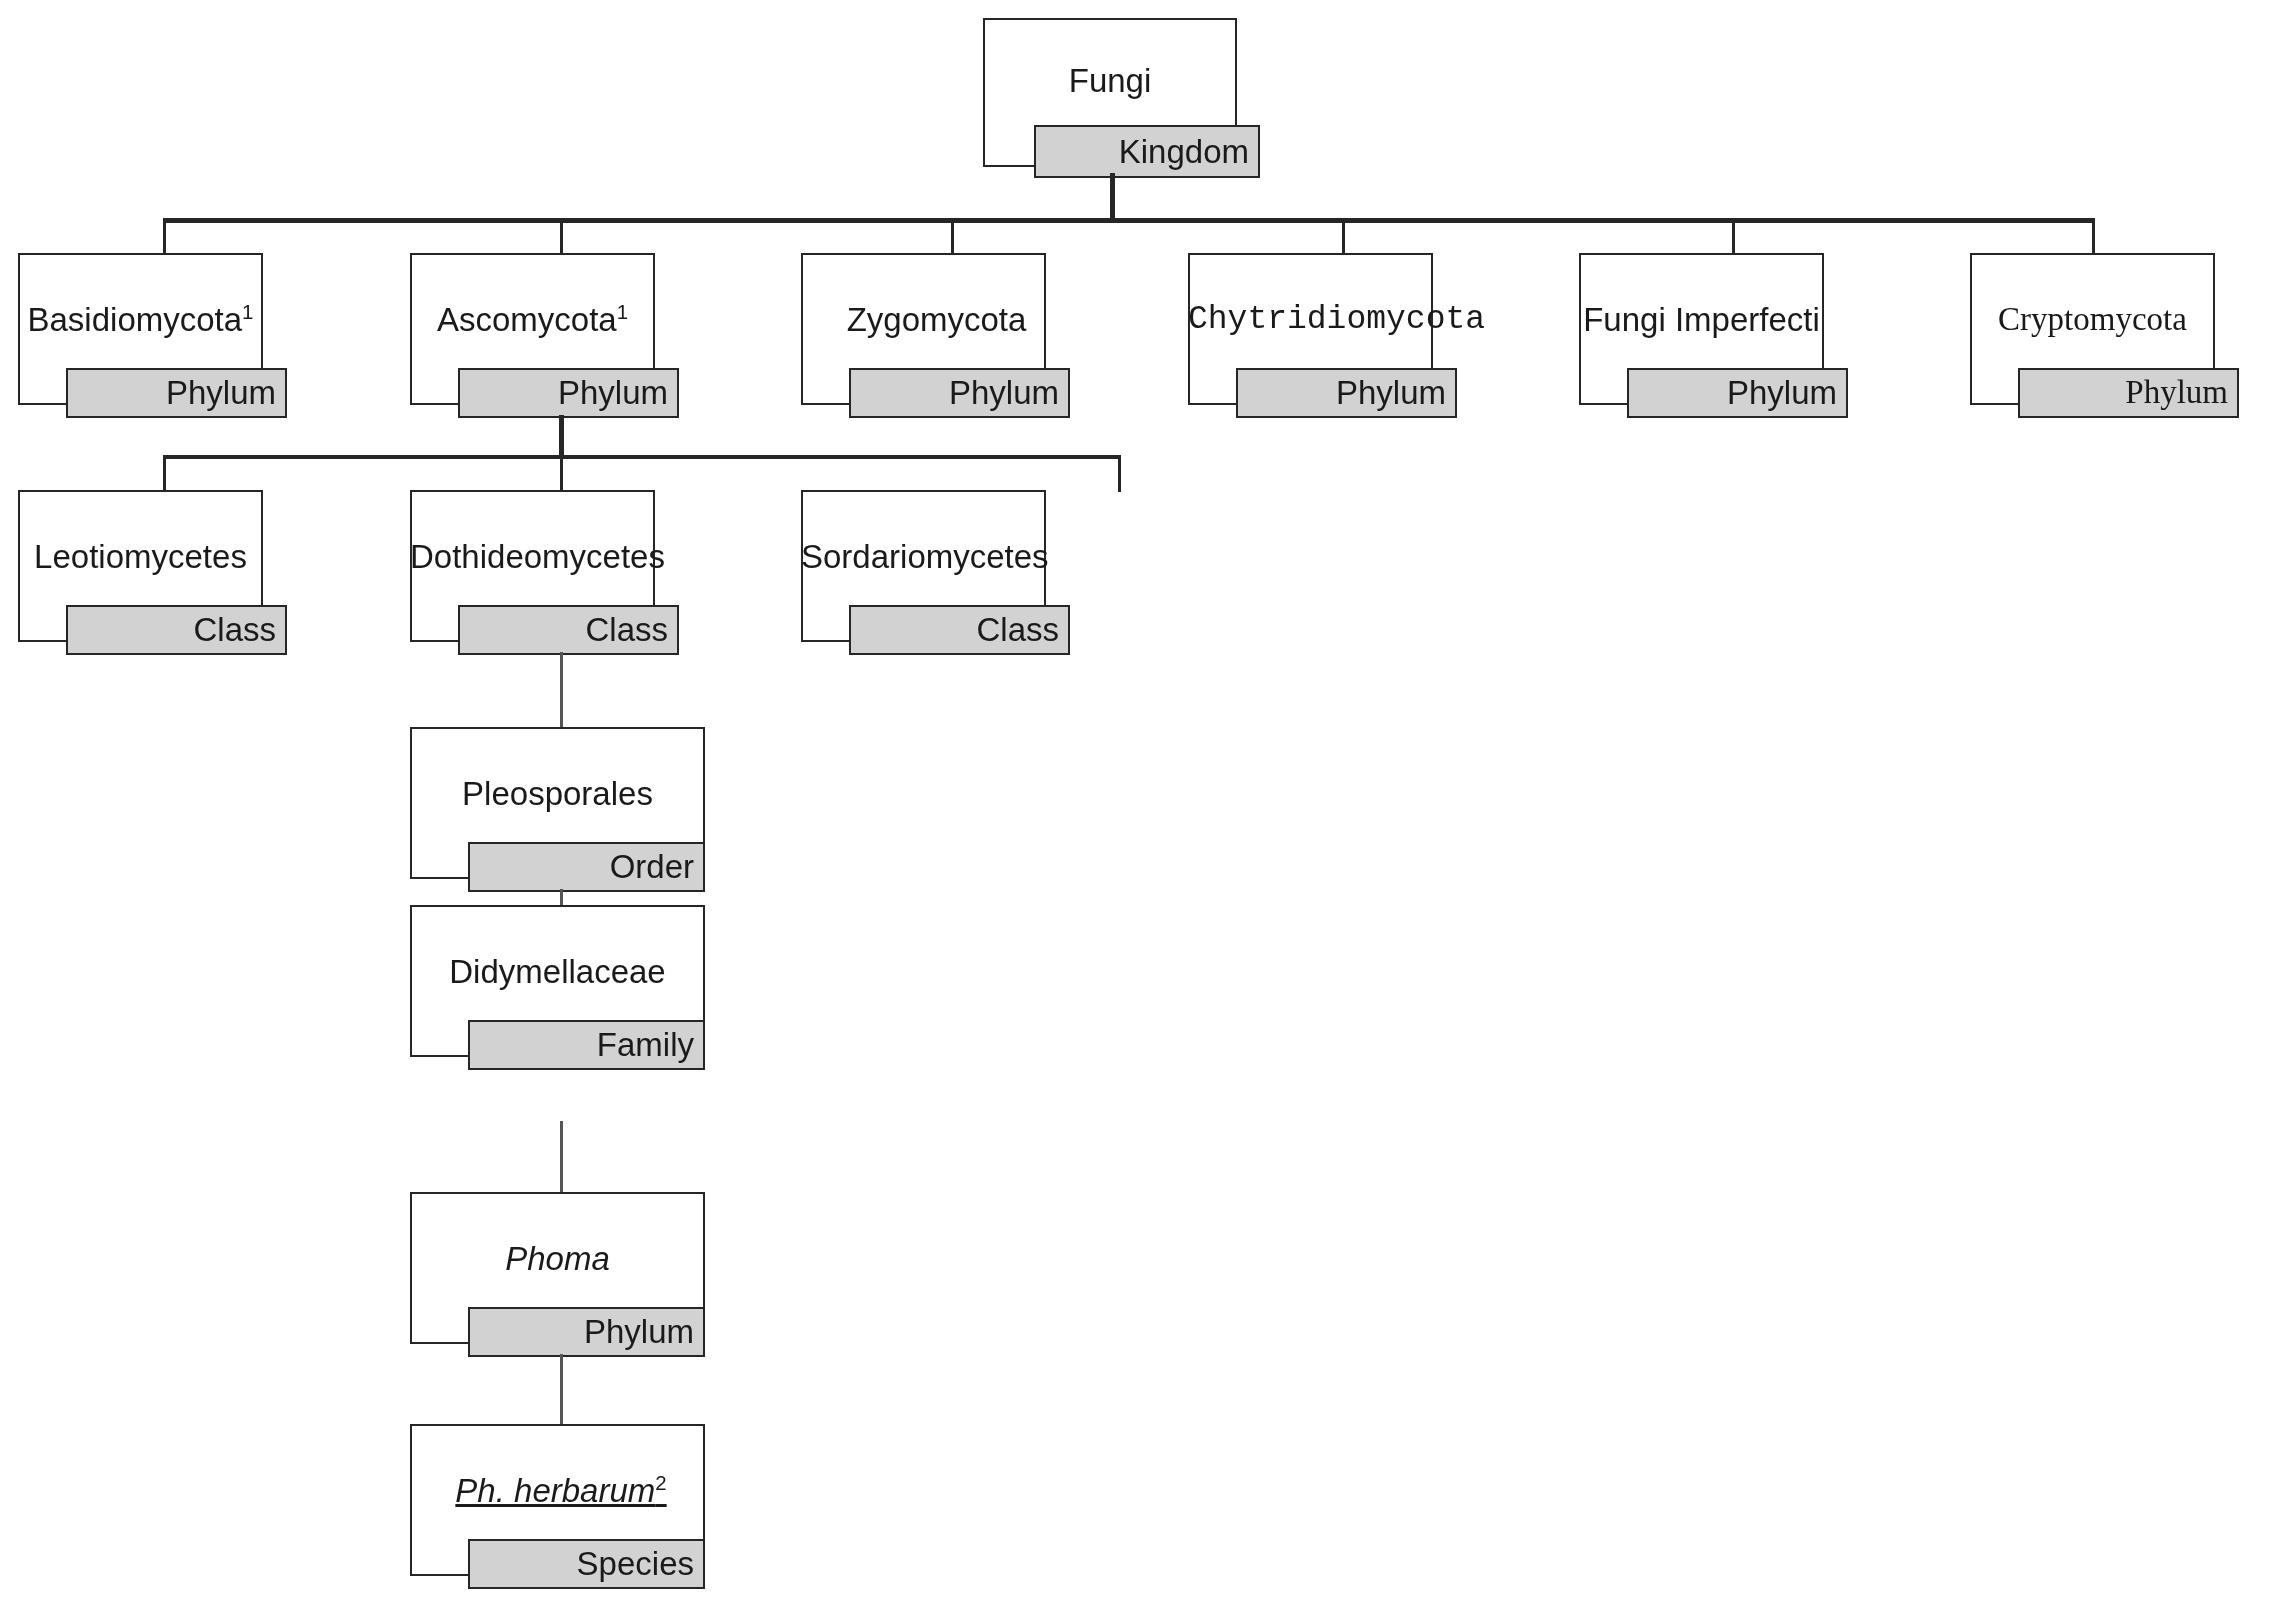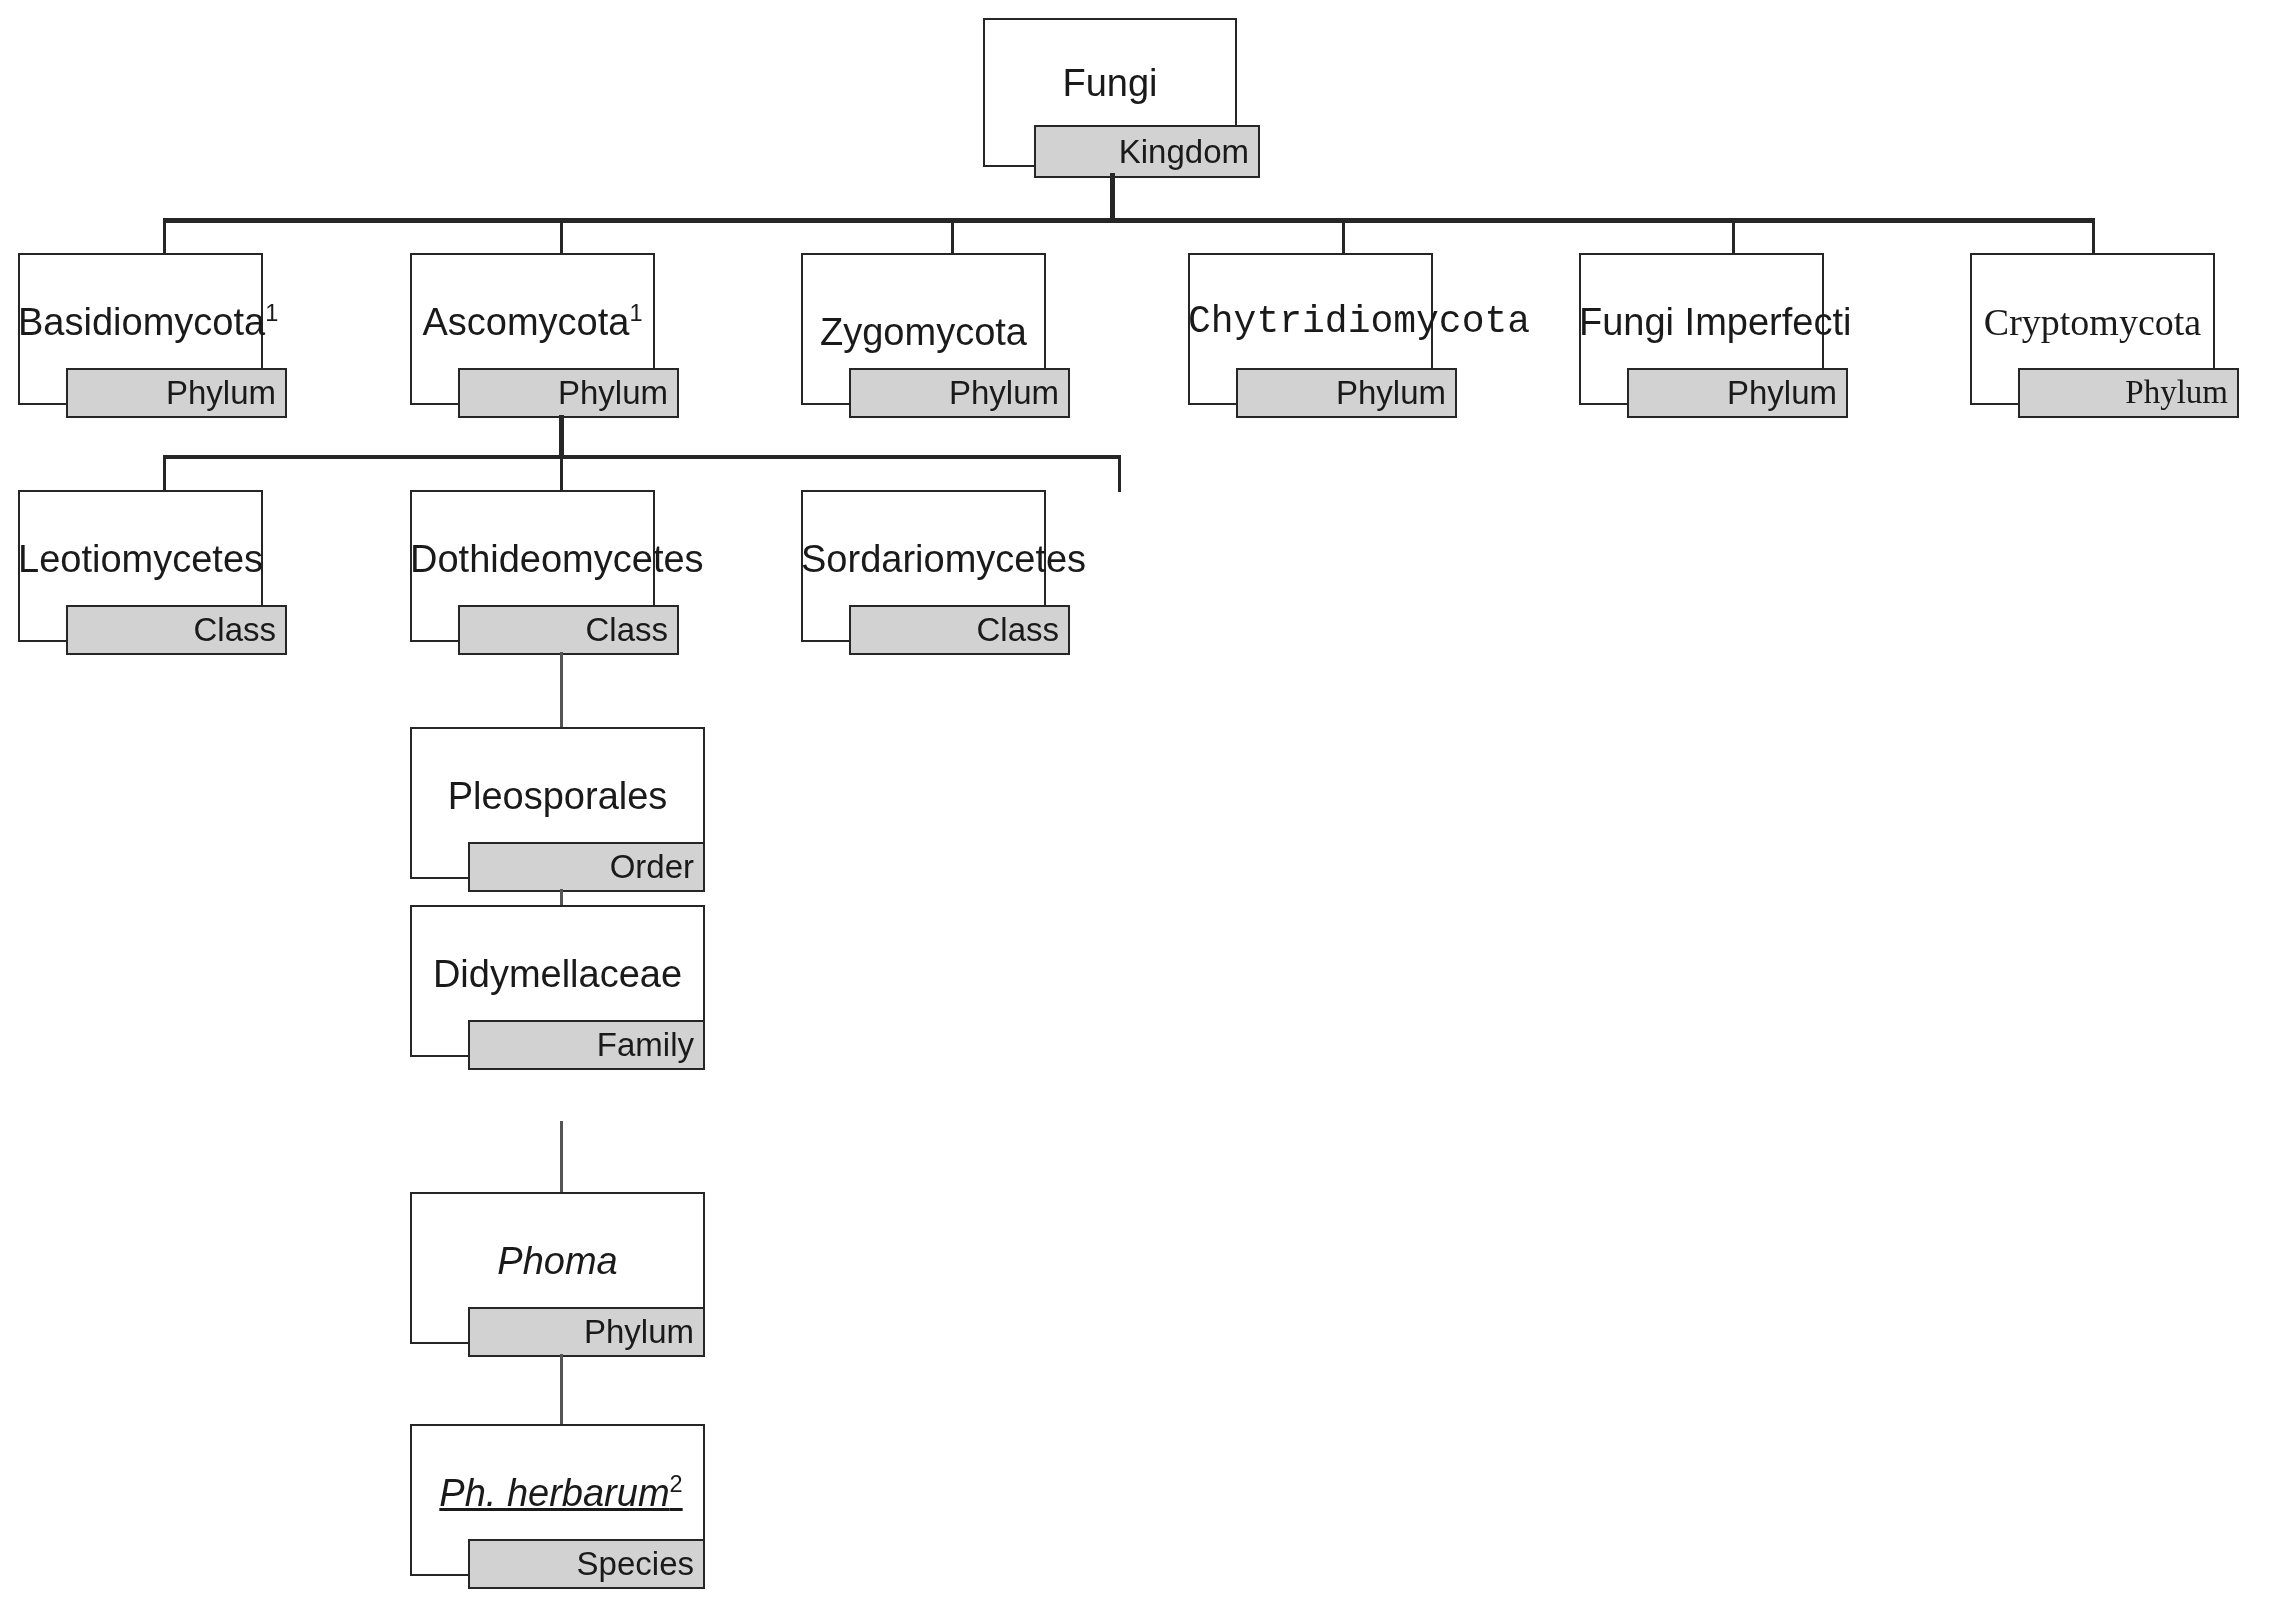--- a/index.html
+++ b/index.html
@@ -27,21 +27,21 @@
     background: #ffffff;
     border: 2.6px solid #262626;
     box-sizing: border-box;
   }
   .node-title {
     position: absolute;
     left: 0;
     right: 0;
     text-align: center;
     color: #1a1a1a;
-    font-size: 38px;
+    font-size: 33px;
     line-height: 1;
     white-space: nowrap;
   }
   .node-title.italic {
     font-style: italic;
   }
   .node-title sup {
     font-size: 0.62em;
     font-style: normal;
     vertical-align: super;
@@ -113,21 +113,21 @@
   <div class="node" style="left:410px; top:253px; width:269px; height:165px;">
     <div class="node-body" style="width:245px; height:152px;"></div>
     <div class="node-title" style="top:50px; width:245px;"><span>Ascomycota</span><sup>1</sup></div>
     <div class="rank-chip" style="left:48px; top:115px; width:221px; height:50px;">
       <span>Phylum</span>
     </div>
   </div>
 
   <div class="node" style="left:801px; top:253px; width:269px; height:165px;">
     <div class="node-body" style="width:245px; height:152px;"></div>
-    <div class="node-title" style="top:60px; width:245px;"><span>Zygomycota</span><sup></sup></div>
+    <div class="node-title" style="top:50px; width:245px;margin-left:13px;"><span>Zygomycota</span><sup></sup></div>
     <div class="rank-chip" style="left:48px; top:115px; width:221px; height:50px;">
       <span>Phylum</span>
     </div>
   </div>
 
   <div class="node" style="left:1188px; top:253px; width:269px; height:165px;">
     <div class="node-body" style="width:245px; height:152px;"></div>
     <div class="node-title" style="top:50px; width:205px;font-family:Liberation Mono, monospace;"><span>Chytridiomycota</span><sup></sup></div>
     <div class="rank-chip" style="left:48px; top:115px; width:221px; height:50px;">
       <span>Phylum</span>

